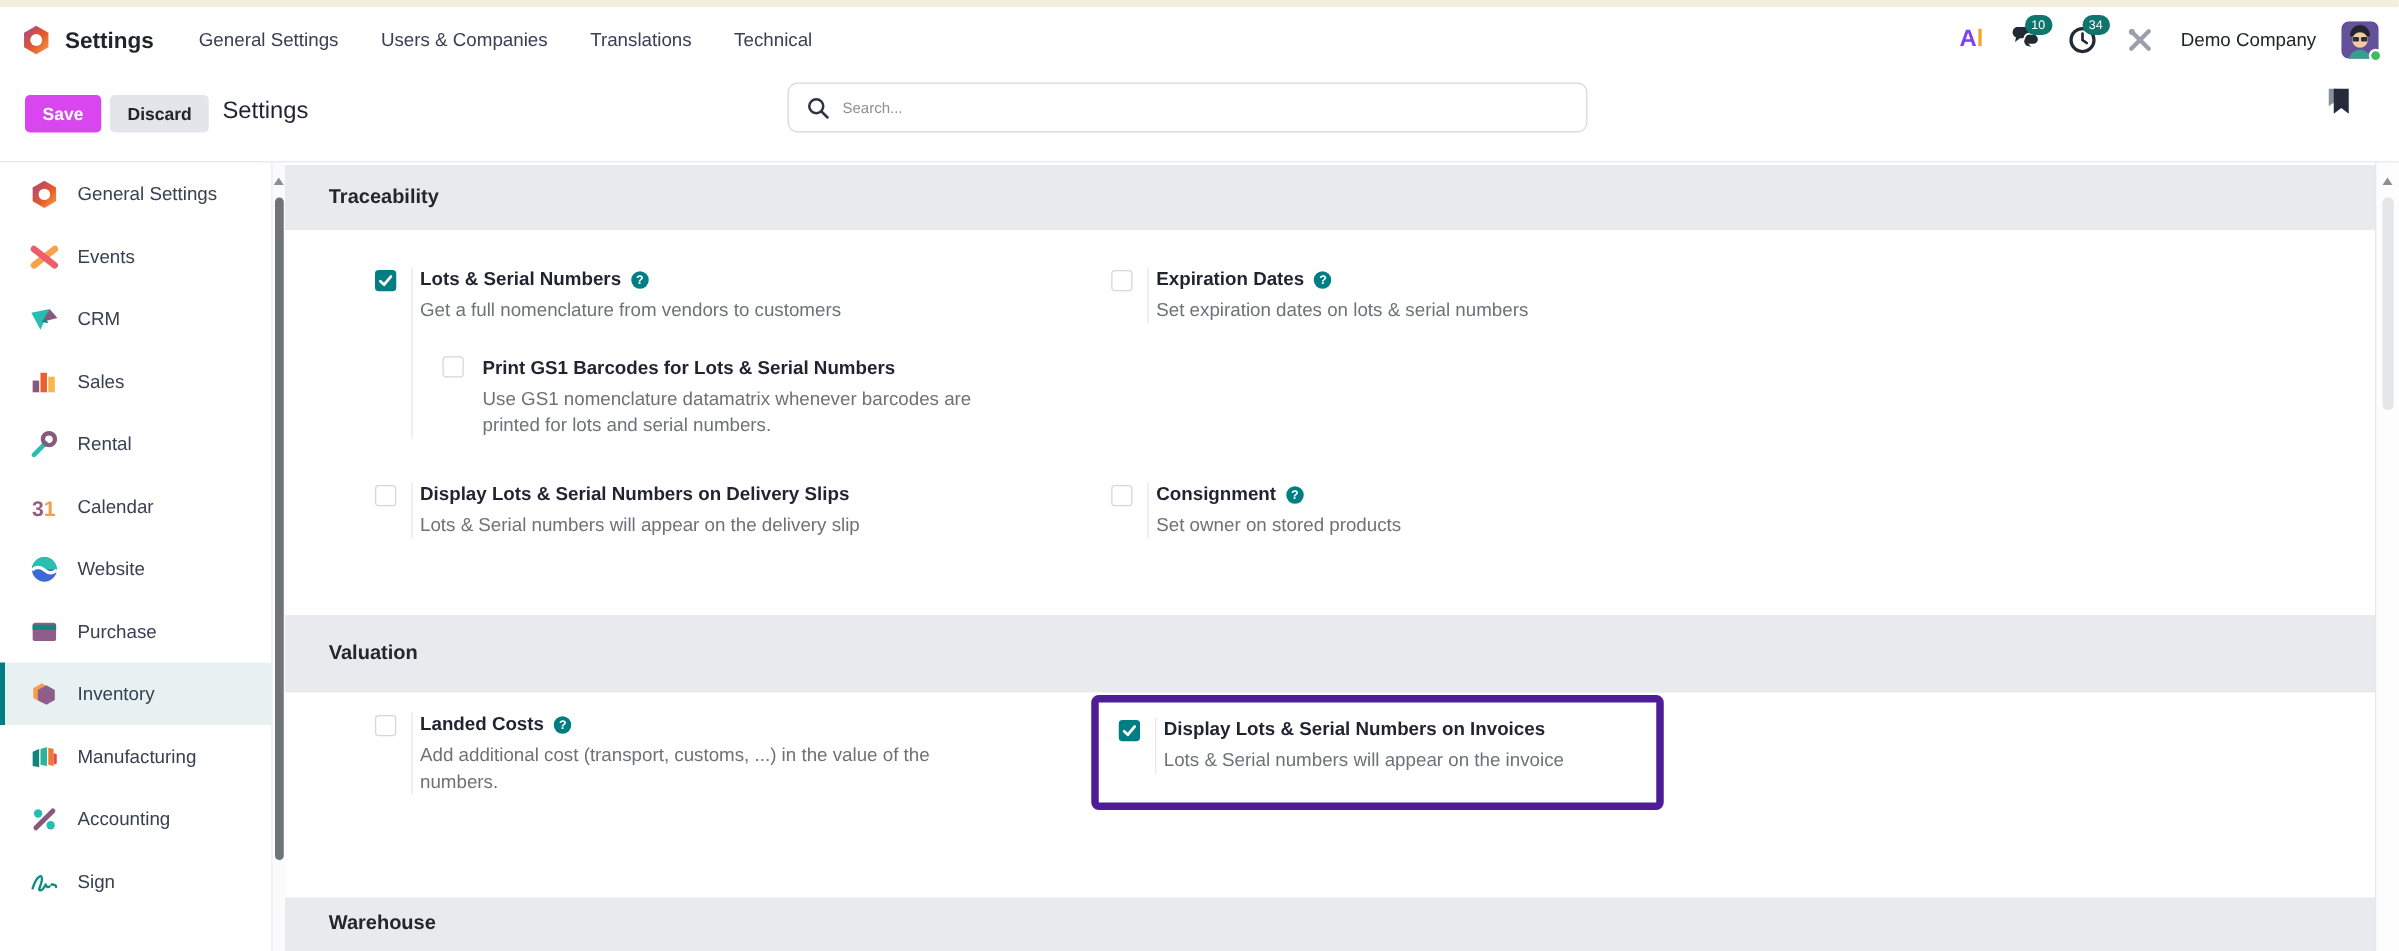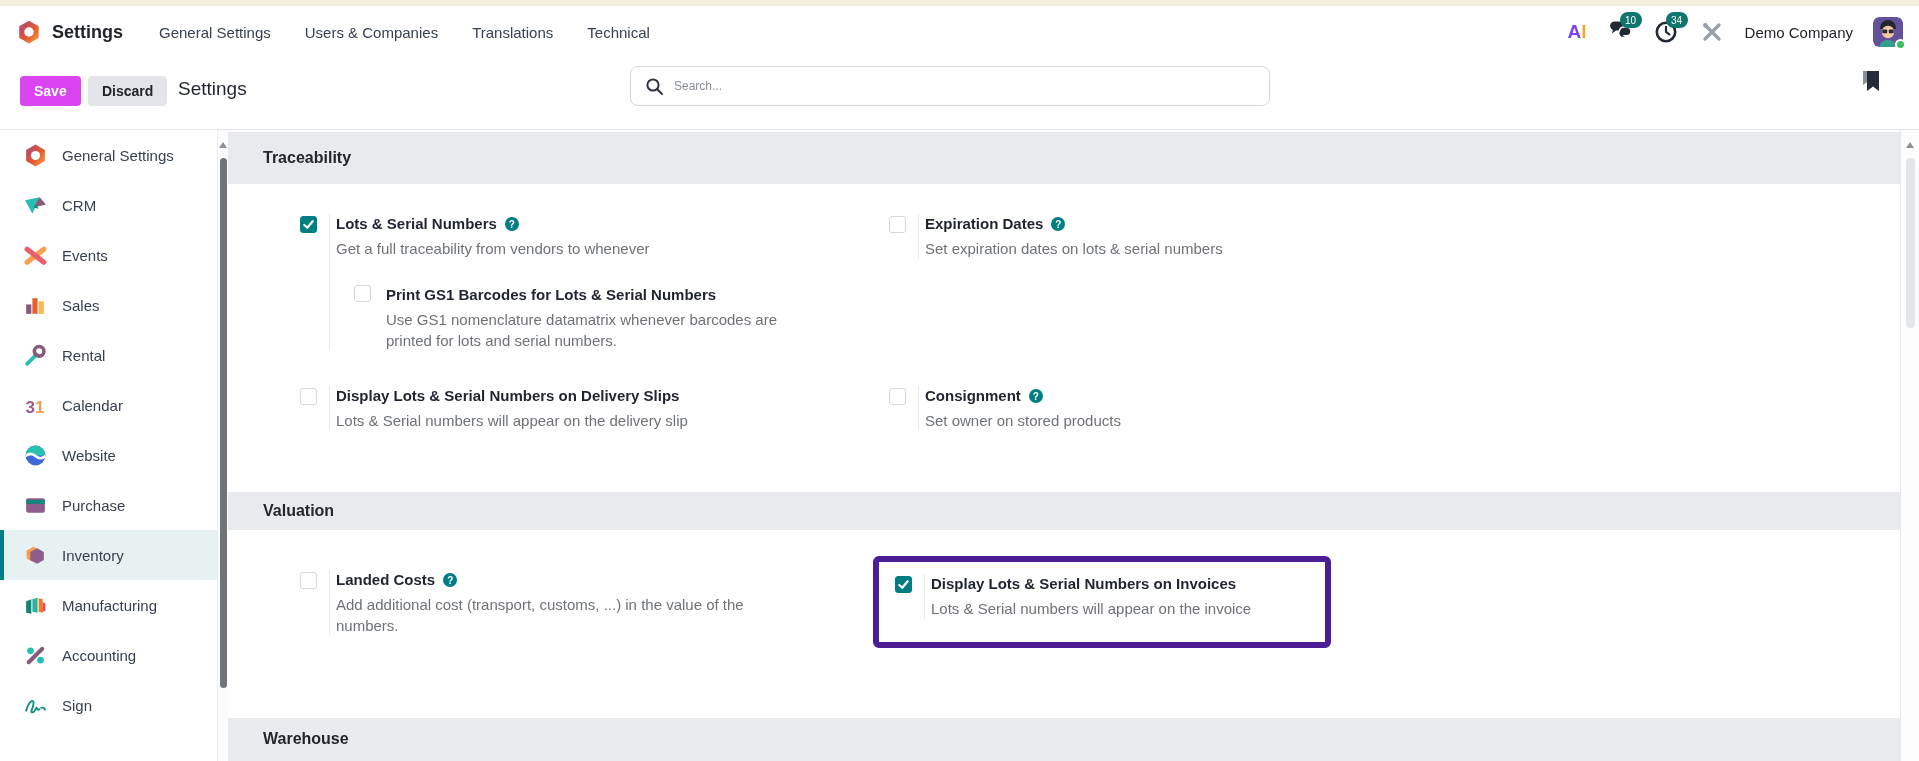--- a/index.html
+++ b/index.html
@@ -176,36 +176,36 @@
         <path d="M12 1.5l9 5.2v10.6l-9 5.2-9-5.2V6.7z" fill="url(#gset)"></path>
           <circle cx="12" cy="12" r="4.4" fill="#fff"></circle>
       </svg>
       </span>
     <span class="side-label">General Settings</span>
   </div>
 
   <div class="side-item">
     <span class="side-icon">
       <svg width="25" height="25" viewBox="0 0 24 24">
+        <path d="M4 18.5L20 6" stroke="#f7a14b" stroke-width="5" stroke-linecap="round"></path>
+        <path d="M4 6l16 12.5" stroke="#ee5d6c" stroke-width="5" stroke-linecap="round"></path>
+      </svg>
+      </span>
+    <span class="side-label">Events</span>
+  </div>
+
+  <div class="side-item">
+    <span class="side-icon">
+      <svg width="25" height="25" viewBox="0 0 24 24">
         <polygon points="2,7 16,4 9,20" fill="#25beb2"></polygon>
         <polygon points="16,4 22,11 10,14" fill="#875a7b"></polygon>
         <polygon points="10,14 13,11 15,15" fill="#0e8c7f"></polygon>
       </svg>
       </span>
     <span class="side-label">CRM</span>
-  </div>
-
-  <div class="side-item">
-    <span class="side-icon">
-      <svg width="25" height="25" viewBox="0 0 24 24">
-        <path d="M4 18.5L20 6" stroke="#f7a14b" stroke-width="5" stroke-linecap="round"></path>
-        <path d="M4 6l16 12.5" stroke="#ee5d6c" stroke-width="5" stroke-linecap="round"></path>
-      </svg>
-      </span>
-    <span class="side-label">Events</span>
   </div>
 
   <div class="side-item">
     <span class="side-icon">
       <svg width="25" height="25" viewBox="0 0 24 24">
         <rect x="3" y="11" width="5" height="9" fill="#875a7b"></rect>
         <rect x="9" y="5" width="5" height="15" fill="#e8612c"></rect>
         <rect x="15" y="8" width="5" height="12" fill="#f6b650"></rect>
       </svg>
       </span>
@@ -309,21 +309,21 @@
     <span class="cb checked">
       <svg width="13" height="13" viewBox="0 0 14 14">
           <path d="M2.5 7.5l3.2 3L11.5 3.5" fill="none" stroke="#fff" stroke-width="2.4" stroke-linecap="round" stroke-linejoin="round"></path>
         </svg>
     </span>
     <div class="scontent">
       <div class="slabel-row">
         <span class="slabel">Lots &amp; Serial Numbers</span>
         <span class="help">?</span>
       </div>
-      <div class="sdesc">Get a full traceability from vendors to whenever</div>
+      <div class="sdesc">Get a full nomenclature from vendors to customers</div>
       <div class="nested">
         <span class="cb"></span>
         <div>
           <div class="slabel">Print GS1 Barcodes for Lots &amp; Serial Numbers</div>
           <div class="sdesc">Use GS1 nomenclature datamatrix whenever barcodes are</div>
           <div class="sdesc" style="margin-top:0;">printed for lots and serial numbers.</div>
         </div>
       </div>
     </div>
   </div>
@@ -353,21 +353,21 @@
     <span class="cb"></span>
     <div class="scontent">
       <div class="slabel-row">
         <span class="slabel">Consignment</span>
         <span class="help">?</span>
       </div>
       <div class="sdesc">Set owner on stored products</div>
     </div>
   </div>
 
-  <div class="section-band" style="top:362px; height:38px;text-align:right;">
+  <div class="section-band" style="top:362px; height:62px;text-align:right;">
     <span class="section-title">Valuation</span>
   </div>
 
   <div class="setting" style="left:72px; top:442px; width:560px;">
     <span class="cb"></span>
     <div class="scontent">
       <div class="slabel-row">
         <span class="slabel">Landed Costs</span>
         <span class="help">?</span>
       </div>

